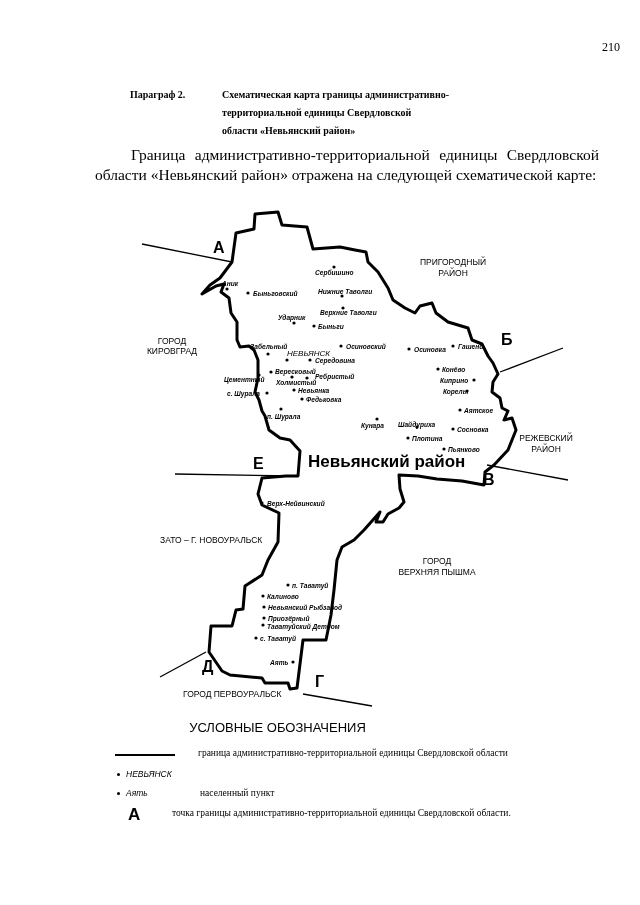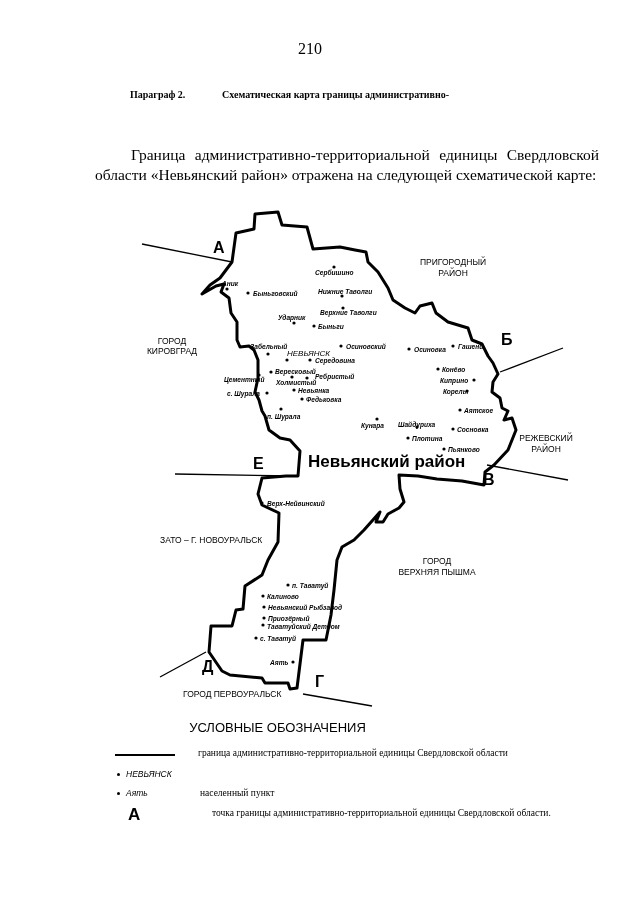--- a/index.html
+++ b/index.html
@@ -1,19 +1,19 @@
 <!DOCTYPE html>
 <html><head>
 <meta charset="utf-8">
 <style>
   html, body { margin: 0; padding: 0; background: #ffffff; }
   body { width: 640px; height: 905px; position: relative; overflow: hidden; color: #000; }
   .serif { font-family: "Liberation Serif", "DejaVu Serif", serif; }
   .sans { font-family: "Liberation Sans", "DejaVu Sans", sans-serif; }
-  #page-number { position: absolute; top: 40px; left: 0; width: 620px; text-align: center; font-size: 16px; }
+  #page-number { position: absolute; top: 40px; left: 0; width: 620px; text-align: right; font-size: 12px; }
   #heading { position: absolute; top: 86px; left: 130px; font-size: 10px; font-weight: bold; line-height: 18px; }
   #heading .lbl { display: inline-block; width: 92px; vertical-align: top; }
   #heading .txt { display: inline-block; vertical-align: top; width: 360px; }
   #intro { position: absolute; top: 145px; left: 95px; width: 504px; font-size: 15.5px; line-height: 20px; text-align: justify; text-indent: 36px; }
   #map { position: absolute; left: 0; top: 0; }
   .map-label { font-family: "Liberation Sans", "DejaVu Sans", sans-serif; font-size: 8.5px; fill: #000; }
   .settle { font-family: "Liberation Sans", "DejaVu Sans", sans-serif; font-style: italic; font-weight: bold; font-size: 6.6px; fill: #000; }
   .center-lbl { font-family: "Liberation Sans", "DejaVu Sans", sans-serif; font-style: italic; font-size: 8px; fill: #000; }
   .point-lbl { font-family: "Liberation Sans", "DejaVu Sans", sans-serif; font-weight: bold; font-size: 16px; fill: #000; }
   .district-lbl { font-family: "Liberation Sans", "DejaVu Sans", sans-serif; font-weight: bold; font-size: 17px; fill: #000; }
@@ -25,21 +25,21 @@
   .line-sym { width: 60px; height: 0; border-top: 2px solid #000; top: 8px; left: 115px; }
   .dot { display: inline-block; width: 3px; height: 3px; background: #000; border-radius: 50%; vertical-align: middle; margin-right: 6px; }
   .italic-sym { font-style: italic; font-size: 8.5px; }
 </style>
 </head>
 <body>
 
 <div id="page-number" class="serif">210</div>
 
 <div id="heading" class="serif">
-  <span class="lbl">Параграф 2.</span><span class="txt"><span>Схематическая карта границы административно-</span><br><br></span>
+  <span class="lbl">Параграф 2.</span><span class="txt"><span>Схематическая карта границы административно-</span><br><span>территориальной единицы Свердловской</span><br><span>области «Невьянский район»</span></span>
 </div>
 
 <div id="intro" class="serif">Граница административно-территориальной единицы Свердловской области «Невьянский район» отражена на следующей схематической карте:</div>
 
 <svg id="map" width="640" height="720" viewBox="0 0 640 720">
 
   <g stroke="#000" stroke-width="1.3" fill="none">
     <line x1="142" y1="244" x2="232" y2="262"></line>
     <line x1="500" y1="372" x2="563" y2="348"></line>
     <line x1="487" y1="465" x2="568" y2="480"></line>
@@ -160,15 +160,15 @@
   </div>
   <div class="legend-row" style="top:47px;">
     <span class="legend-sym italic-sym" style="left:117px;top:2px;"><span class="dot"></span><span>НЕВЬЯНСК</span></span>
   </div>
   <div class="legend-row" style="top:66px;">
     <span class="legend-sym italic-sym" style="left:117px;top:2px;"><span class="dot"></span><span>Аять</span></span>
     <span class="legend-text" style="left:200px;top:2px;">населенный пункт</span>
   </div>
   <div class="legend-row" style="top:86px;">
     <span class="legend-sym" style="left:128px;top:-1px;font-weight:bold;font-size:17px;">А</span>
-    <span class="legend-text" style="left:172px;top:2px;margin-left:40px;">точка границы административно-территориальной единицы Свердловской области.</span>
+    <span class="legend-text" style="left:172px;top:2px;">точка границы административно-территориальной единицы Свердловской области.</span>
   </div>
 </div>
 
 </body></html>

